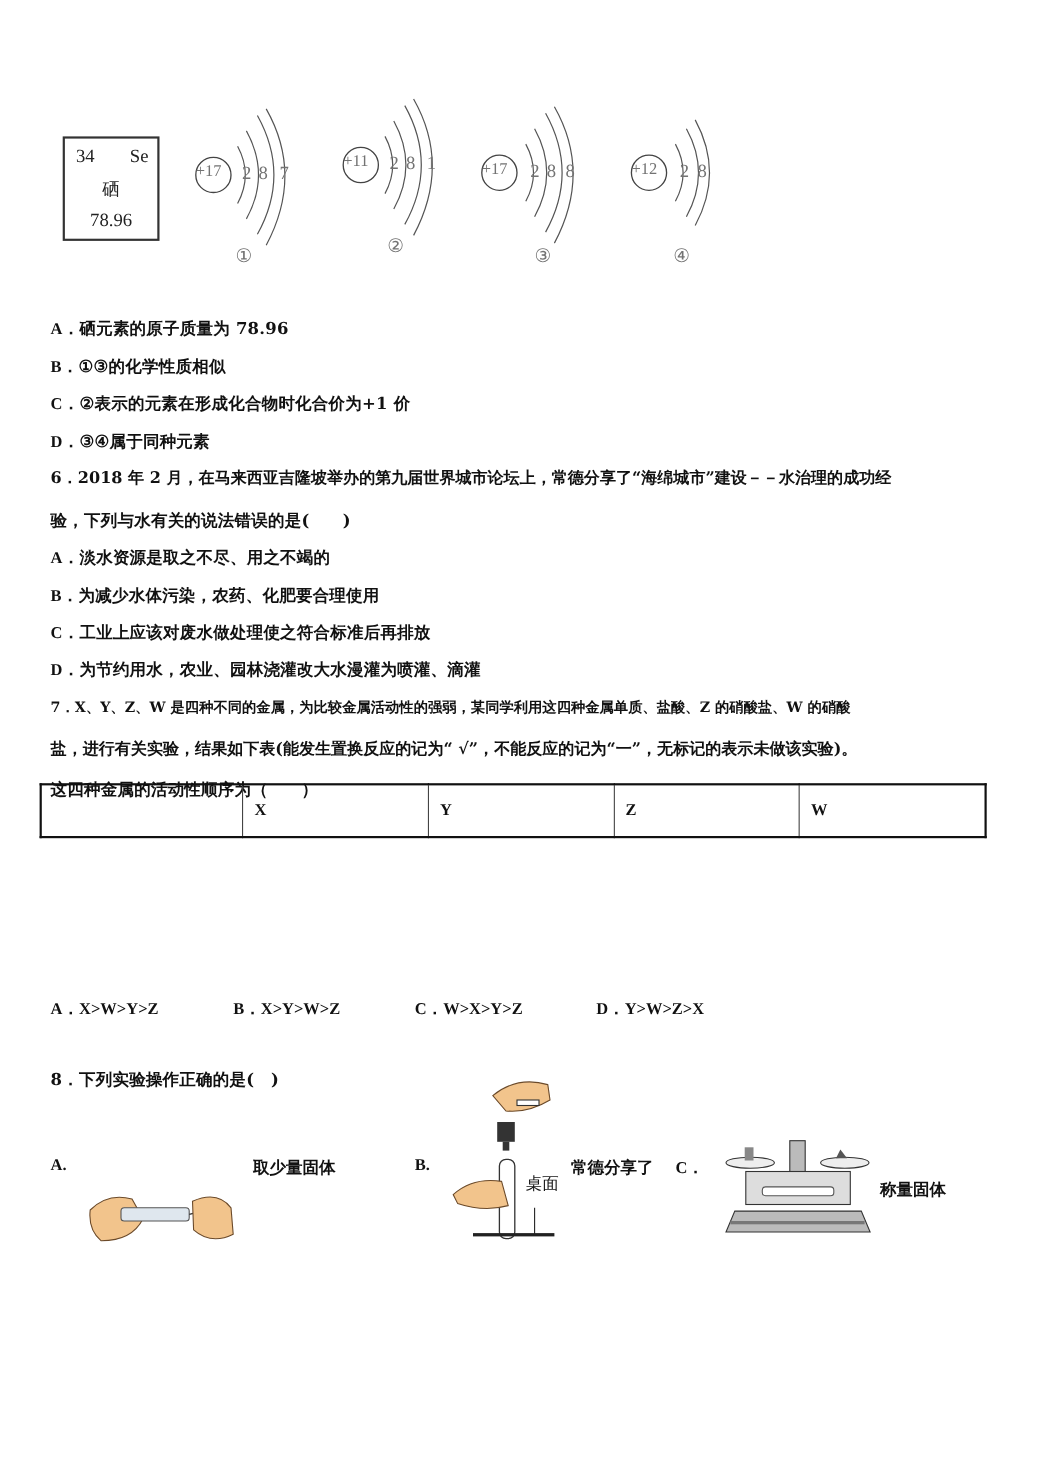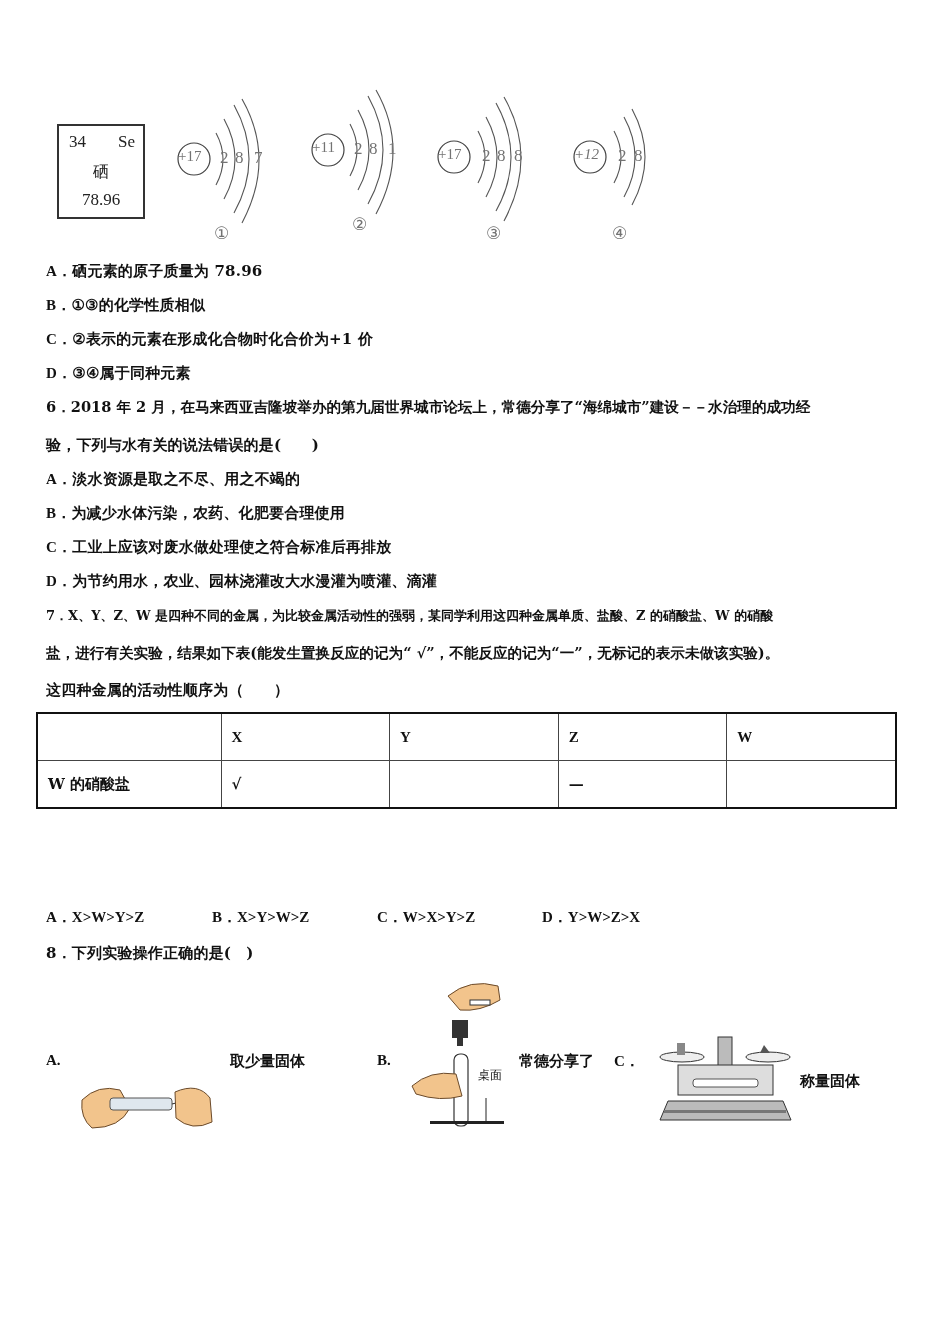--- a/index.html
+++ b/index.html
@@ -1,19 +1,19 @@
 <!DOCTYPE html>
 <html><head>
 <meta charset="utf-8">
 <style>
   html, body { margin: 0; padding: 0; background: #ffffff; }
   body { width: 950px; height: 1344px; position: relative; overflow: hidden;
          font-family: "DejaVu Serif", "Liberation Serif", serif; color: #111; }
   .abs { position: absolute; }
-  .line { position: absolute; left: 46px; font-size: 15px; font-weight: bold; white-space: nowrap; line-height: 20px; letter-spacing: 0.2px; }
+  .line { position: absolute; left: 46px; font-size: 15px; font-weight: bold; white-space: nowrap; line-height: 20px; letter-spacing: 0.2px; margin-top: 28px; }
   .opt-letter { font-family: "Liberation Serif", serif; font-weight: bold; }
   
   .el-box { position: absolute; left: 57px; top: 124px; width: 88px; height: 95px; border: 2px solid #333; box-sizing: border-box;
             font-family: "Liberation Serif", serif; font-size: 17px; color: #222; }
   .el-box .num { position: absolute; left: 10px; top: 6px; }
   .el-box .sym { position: absolute; right: 8px; top: 6px; }
   .el-box .name { position: absolute; left: 0; right: 0; top: 36px; text-align: center; font-family: "DejaVu Sans", sans-serif; font-size: 16px; }
   .el-box .mass { position: absolute; left: 0; right: 0; top: 64px; text-align: center; }
   .atom { position: absolute; width: 110px; height: 150px; }
   .atom svg { position: absolute; left: 0; top: 0; }
@@ -82,21 +82,21 @@
   <span class="atom-label" style="left:50px; top:128px;">③</span>
 </div>
 
 <div class="atom" style="left:572px; top:95px;">
   <svg width="110" height="150">
     <circle cx="18" cy="62" r="16" fill="none" stroke="#444" stroke-width="1.2"></circle>
     <path d="M42 36 Q56 62 42 88" fill="none" stroke="#555" stroke-width="1.1"></path>
     <path d="M52 22 Q74 62 52 102" fill="none" stroke="#555" stroke-width="1.1"></path>
     <path d="M60 14 Q86 62 60 110" fill="none" stroke="#555" stroke-width="1.1"></path>
   </svg>
-  <span class="atom-label" style="left:2px; top:51px; font-size:15px; font-family:'Liberation Serif',serif;font-style:italic;">+12</span>
+  <span class="atom-label" style="left:2px; top:51px; font-size:15px; font-family:'Liberation Serif',serif;">+12</span>
   <span class="atom-label" style="left:46px; top:51px; font-family:'Liberation Serif',serif;">2</span>
   <span class="atom-label" style="left:62px; top:51px; font-family:'Liberation Serif',serif;">8</span>
   <span class="atom-label" style="left:40px; top:128px;">④</span>
 </div>
 
 <div class="line" style="top:261px;">
   <span class="opt-letter">A．</span><span>硒元素的原子质量为 78.96</span>
 </div>
 <div class="line" style="top:295px;">
   <span class="opt-letter">B．</span><span>①③的化学性质相似</span>
@@ -129,27 +129,20 @@
 
 <table class="results">
   <tbody>
       <tr class="hdr">
     <td class="c0"></td>
     <td class="c1">X</td>
     <td class="c2">Y</td>
     <td class="c3">Z</td>
     <td class="c4">W</td>
   </tr>
-  <tr>
-    <td class="c0">W 的硝酸盐</td>
-    <td class="c1">√</td>
-    <td class="c2"></td>
-    <td class="c3">—</td>
-    <td class="c4"></td>
-  </tr>
 </tbody>
   </table>
 
 <div class="abs" style="top:908px; left:46px; font-size:15px; font-weight:bold; font-family:'Liberation Serif',serif; white-space:nowrap;">
   <span style="position:absolute; left:0;"><span>A．</span><span>X&gt;W&gt;Y&gt;Z</span></span>
   <span style="position:absolute; left:166px;"><span>B．</span><span>X&gt;Y&gt;W&gt;Z</span></span>
   <span style="position:absolute; left:331px;"><span>C．</span><span>W&gt;X&gt;Y&gt;Z</span></span>
   <span style="position:absolute; left:496px;"><span>D．</span><span>Y&gt;W&gt;Z&gt;X</span></span>
 </div>
 
@@ -171,21 +164,21 @@
   <svg width="100" height="155">
     <path d="M38 18 Q60 0 88 8 L90 22 Q70 34 50 32 Z" fill="#f2c48c" stroke="#6b4a2a" stroke-width="1"></path>
     <rect x="60" y="22" width="20" height="5" fill="#fff" stroke="#333"></rect>
     <rect x="42" y="42" width="16" height="18" fill="#333"></rect>
     <rect x="47" y="60" width="6" height="8" fill="#333"></rect>
     <rect x="44" y="76" width="14" height="72" rx="6" fill="#fff" stroke="#333" stroke-width="1.2"></rect>
     <path d="M2 108 Q20 92 46 96 L52 118 Q30 124 6 116 Z" fill="#f2c48c" stroke="#6b4a2a" stroke-width="1"></path>
     <line x1="76" y1="120" x2="76" y2="144" stroke="#222" stroke-width="1"></line>
     <rect x="20" y="143" width="74" height="3" fill="#222"></rect>
   </svg>
-  <span class="abs" style="left:68px; top:89px; font-size:12px; font-family:'DejaVu Sans',sans-serif;">桌面</span>
+  <span class="abs" style="left:68px; top:89px; font-size:15px; font-family:'DejaVu Sans',sans-serif;">桌面</span>
 </div>
 <span class="abs" style="left:519px; top:1052px; font-size:15px; font-weight:bold;">常德分享了</span>
 
 <span class="abs opt-letter" style="left:614px; top:1052px; font-size:15px;">C．</span>
 <div class="img-box" style="left:658px; top:1035px; width:135px; height:90px;">
   <svg width="135" height="90">
     <ellipse cx="24" cy="22" rx="22" ry="5" fill="#eee" stroke="#333"></ellipse>
     <ellipse cx="110" cy="22" rx="22" ry="5" fill="#eee" stroke="#333"></ellipse>
     <rect x="19" y="8" width="8" height="12" fill="#888"></rect>
     <path d="M102 18 L106 10 L112 18 Z" fill="#555"></path>

